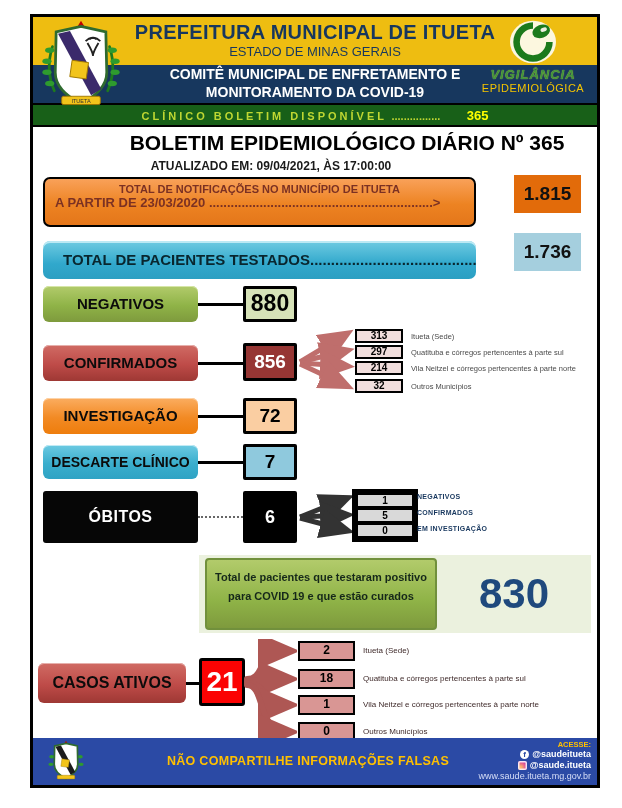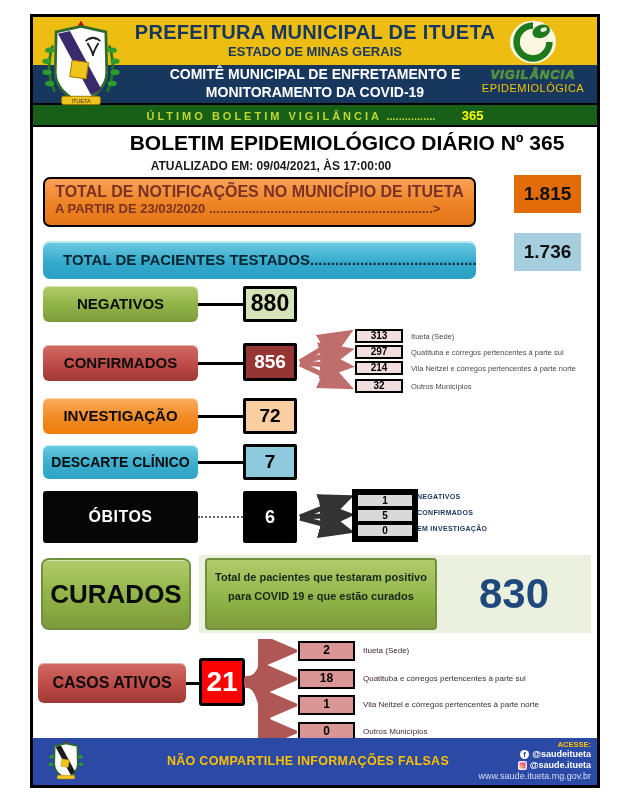--- a/index.html
+++ b/index.html
@@ -4,21 +4,21 @@
 <style>
   html,body{margin:0;padding:0;background:#fff;}
   .page{position:relative;width:622px;height:808px;background:#fff;overflow:hidden;
         font-family:"Liberation Sans",sans-serif;-webkit-font-smoothing:antialiased;}
   .doc{position:absolute;left:30px;top:14px;width:564px;height:768px;border:3px solid #000;background:#fff;}
   .abs{position:absolute;}
 
   
   .band-yellow{left:0;top:0;width:564px;height:48px;background:#EEBD11;text-align:center;}
   .hdr-title{font-size:20px;font-weight:bold;color:#17375E;padding-top:4px;letter-spacing:.3px;}
-  .hdr-state{font-size:13px;font-weight:bold;color:#17375E;}
+  .hdr-state{font-size:13px;font-weight:normal;color:#17375E;}
   .band-navy{left:0;top:48px;width:564px;height:38px;background:#17375E;color:#fff;text-align:center;}
   .nav-l{font-size:14px;font-weight:bold;line-height:18px;}
   .band-green{left:0;top:86px;width:564px;height:24px;background:#186018;text-align:center;
               border-top:2px solid #000;border-bottom:2px solid #000;box-sizing:border-box;line-height:20px;}
   .bg-lbl{color:#BFD732;font-weight:bold;font-size:11px;letter-spacing:3px;}
   .bg-dots{color:#BFD732;font-weight:bold;font-size:11px;}
   .bg-num{color:#FFFF00;font-weight:bold;font-size:13px;margin-left:22px;}
 
   .crest{left:4px;top:2px;width:88px;height:92px;}
   .logo{right:8px;top:2px;width:112px;height:84px;text-align:center;}
@@ -26,21 +26,21 @@
            text-shadow:0 0 1px #d9e021;margin-top:-2px;}
   .logo-t2{font-size:11px;font-weight:normal;color:#F4C400;letter-spacing:.5px;}
 
   
   .btitle{left:0;top:114px;width:564px;text-align:center;font-size:21px;font-weight:bold;color:#000;margin-left:32px;}
   .bsub{left:0;top:142px;width:476px;text-align:center;font-size:12px;font-weight:bold;color:#1a1a1a;}
 
   
   .notif-box{left:10px;top:160px;width:433px;height:50px;border:2px solid #000;border-radius:7px;
              background:linear-gradient(#F9A159,#ED8322 55%,#E4761A);box-sizing:border-box;}
-  .notif-l1{font-size:16px;font-weight:bold;color:#7B3123;text-align:center;padding-top:4px;}
+  .notif-l1{font-size:11px;font-weight:bold;color:#7B3123;text-align:center;padding-top:4px;}
   .notif-l2{font-size:13px;font-weight:bold;color:#7B3123;padding-left:10px;white-space:nowrap;overflow:hidden;}
   .notif-val{left:481px;top:158px;width:67px;height:38px;background:#E26B0A;color:#111;
              font-size:19px;font-weight:bold;text-align:center;line-height:38px;}
   .tested-box{left:10px;top:224px;width:433px;height:38px;border-radius:7px;
               background:linear-gradient(#6FCBE2,#31A8CC 60%,#2B9FC2);
               box-shadow:inset 0 2px 0 #BCE9F4;font-size:15px;font-weight:bold;color:#09262e;
               line-height:38px;padding-left:20px;box-sizing:border-box;white-space:nowrap;overflow:hidden;}
   .tested-val{left:481px;top:216px;width:67px;height:38px;background:#A5CFDE;color:#111;
               font-size:19px;font-weight:bold;text-align:center;line-height:38px;}
 
@@ -126,21 +126,21 @@
 
     <div class="abs band-yellow">
       <div class="hdr-title">PREFEITURA MUNICIPAL DE ITUETA</div>
       <div class="hdr-state">ESTADO DE MINAS GERAIS</div>
     </div>
     <div class="abs band-navy">
       <div class="nav-l">COMITÊ MUNICIPAL DE ENFRETAMENTO E</div>
       <div class="nav-l">MONITORAMENTO DA COVID-19</div>
     </div>
     <div class="abs band-green">
-      <span class="bg-lbl">ÚLTIMO BOLETIM VIGILÂNCIA</span>
+      <span class="bg-lbl">CLÍNICO BOLETIM DISPONÍVEL</span>
       <span class="bg-dots">................</span>
       <span class="bg-num">365</span>
     </div>
 
     <div class="abs crest">
       <svg width="88" height="92" viewBox="0 0 90 100">
         <g stroke="#1E7A1E" stroke-width="3" fill="none" stroke-linecap="round">
           <path d="M14,30 Q6,55 16,78"></path>
             <path d="M76,30 Q84,55 74,78"></path>
         </g>
@@ -247,21 +247,20 @@
     <div class="abs obi-group">
       <div class="gbox">1</div>
       <div class="gbox">5</div>
       <div class="gbox">0</div>
     </div>
     <div class="abs glab" style="top:473px">NEGATIVOS</div>
     <div class="abs glab" style="top:489px">CONFIRMADOS</div>
     <div class="abs glab" style="top:505px">EM INVESTIGAÇÃO</div>
 
     <div class="abs cur-strip"></div>
-    <div class="abs pill pill-green lbl-cur">CURADOS</div>
     <div class="abs cur-desc">Total de pacientes que testaram positivo para COVID 19 e que estão curados</div>
     <div class="abs cur-val">830</div>
 
     <div class="abs pill pill-red lbl-cas">CASOS ATIVOS</div>
     <div class="abs conn c6"></div>
     <div class="abs val-21">21</div>
     <svg class="abs fan3" width="53" height="104">
       <defs>
           <marker id="ah3" markerWidth="8" markerHeight="8" refX="5" refY="3" orient="auto">
         <path d="M0,0 L7,3 L0,6 Z" fill="#AE5754"></path>

